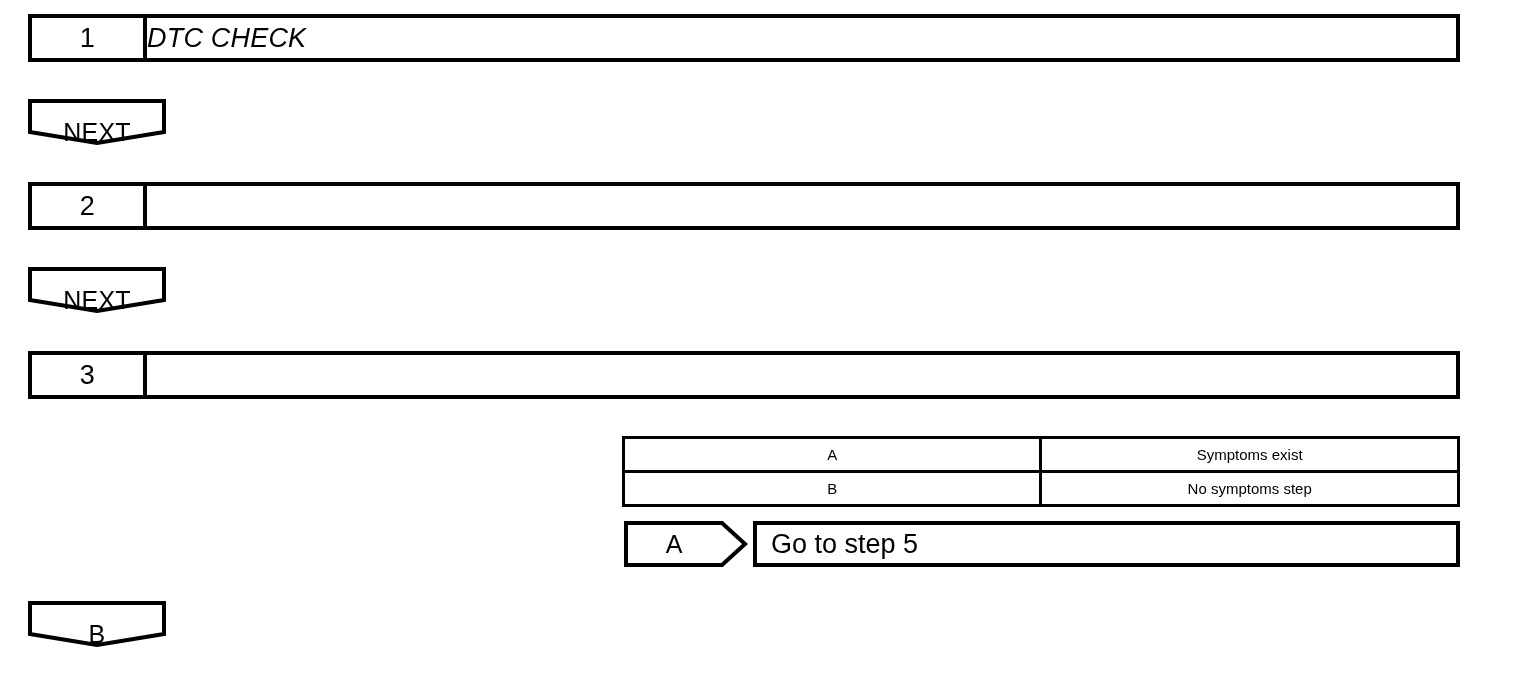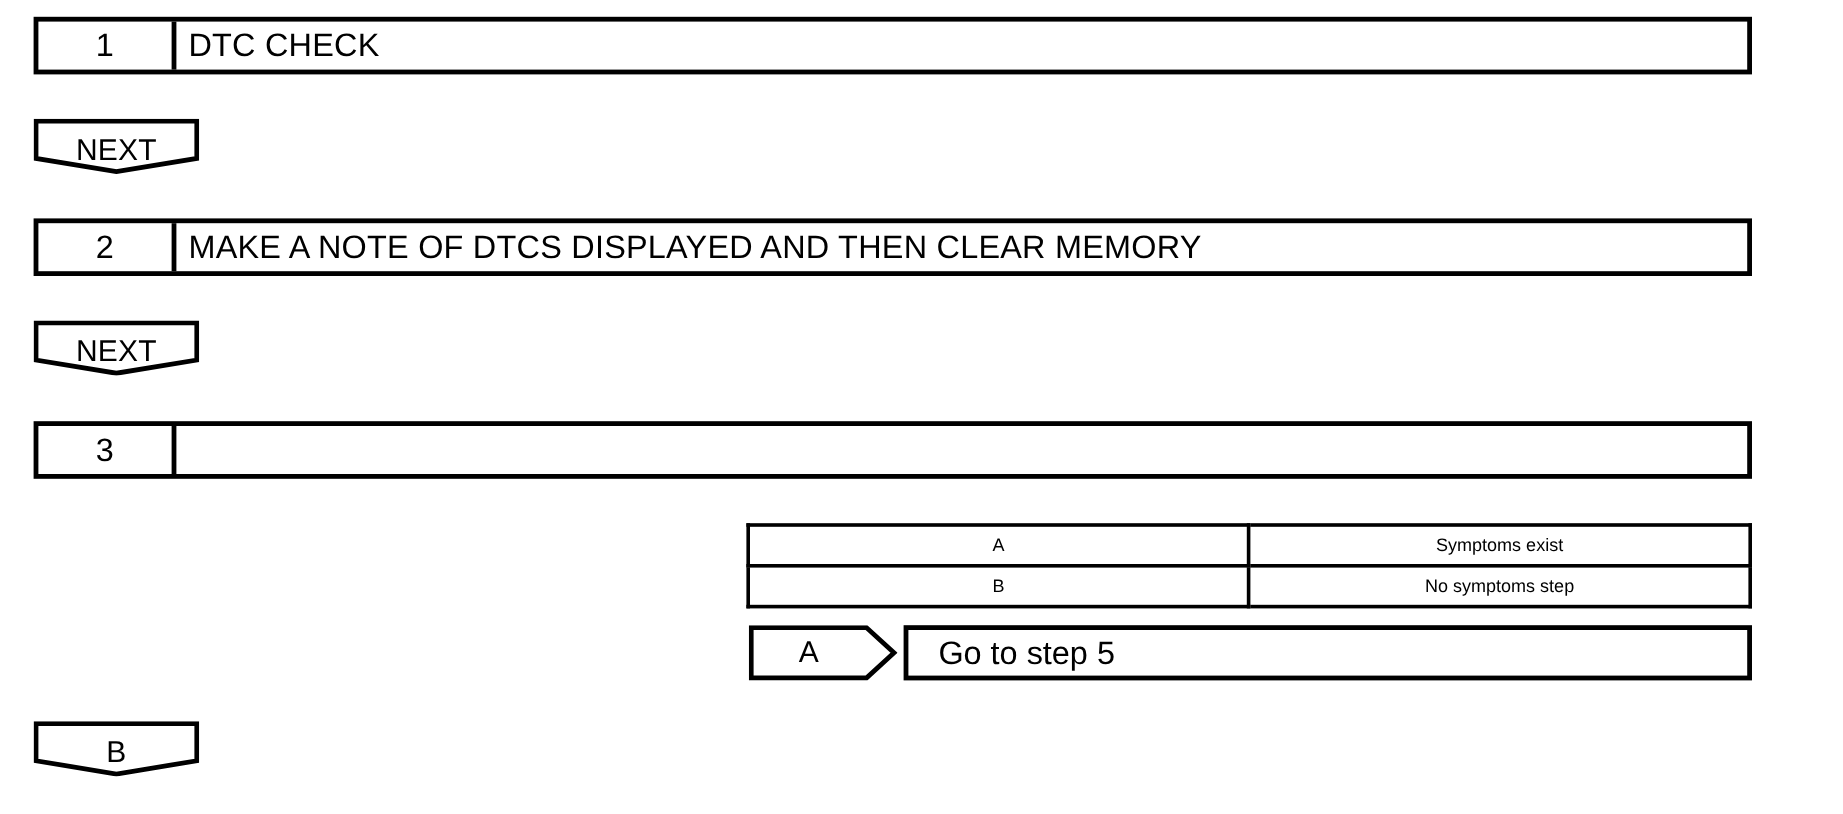--- a/index.html
+++ b/index.html
@@ -40,34 +40,34 @@
     align-items: center;
     justify-content: center;
     font-size: 27px;
     line-height: 1;
     letter-spacing: 0.5px;
   }
   .step-title {
     flex: 1;
     display: flex;
     align-items: center;
-    padding-left: 10px;
     font-size: 27px;
     line-height: 1;
     letter-spacing: 0.2px;
     white-space: nowrap;
+    font-style: italic;
   }
 
   
   .tag-down {
     position: absolute;
     width: 138px;
     height: 46px;
     display: flex;
-    align-items: center;
+    align-items: flex-end;
     justify-content: center;
   }
   .tag-down svg {
     position: absolute;
     left: 0; top: 0;
     width: 138px;
     height: 46px;
   }
   .tag-down .tag-label {
     position: relative;
@@ -124,21 +124,21 @@
     font-size: 25px;
     z-index: 2;
   }
   .branch-box {
     position: absolute;
     border: 4px solid #000;
     box-sizing: border-box;
     background: #fff;
     display: flex;
     align-items: center;
-    padding-left: 25px;
+    padding-left: 14px;
     font-size: 27px;
     line-height: 1;
     white-space: nowrap;
   }
 </style>
 </head>
 <body>
 
 <div class="canvas">
 
@@ -149,21 +149,20 @@
 
   <div class="tag-down" style="left:28px; top:99px;">
     <svg viewBox="0 0 138 46" preserveAspectRatio="none">
       <polygon points="2,2 136,2 136,33 69,44 2,33" fill="#ffffff" stroke="#000000" stroke-width="4" stroke-linejoin="miter"></polygon>
     </svg>
     <span class="tag-label">NEXT</span>
   </div>
 
   <div class="step-row" style="left:28px; top:182px; width:1432px; height:48px;">
     <div class="step-num">2</div>
-    <div class="step-title">MAKE A NOTE OF DTCS DISPLAYED AND THEN CLEAR MEMORY</div>
   </div>
 
   <div class="tag-down" style="left:28px; top:267px;">
     <svg viewBox="0 0 138 46" preserveAspectRatio="none">
       <polygon points="2,2 136,2 136,33 69,44 2,33" fill="#ffffff" stroke="#000000" stroke-width="4" stroke-linejoin="miter"></polygon>
     </svg>
     <span class="tag-label">NEXT</span>
   </div>
 
   <div class="step-row" style="left:28px; top:351px; width:1432px; height:48px;">

